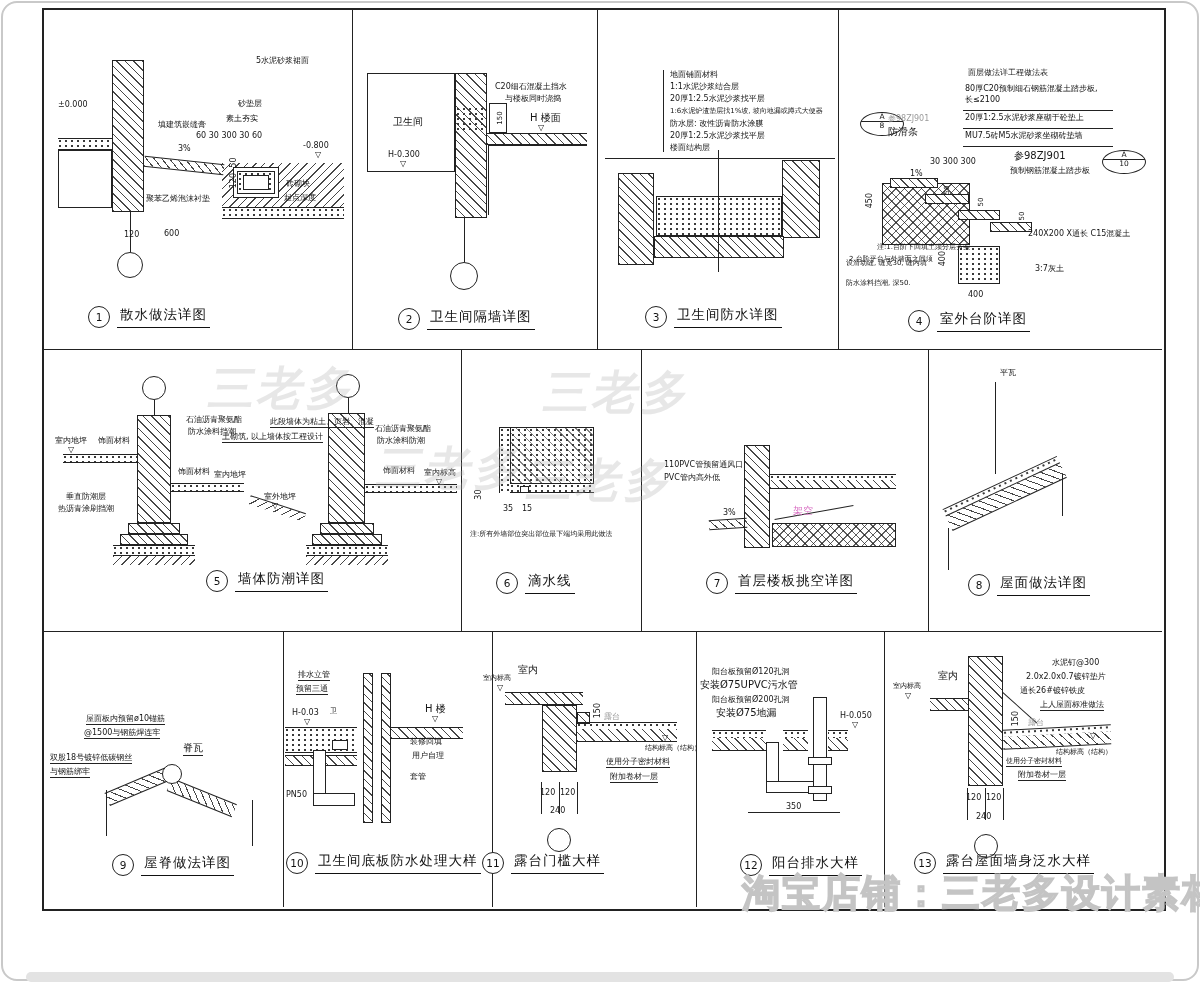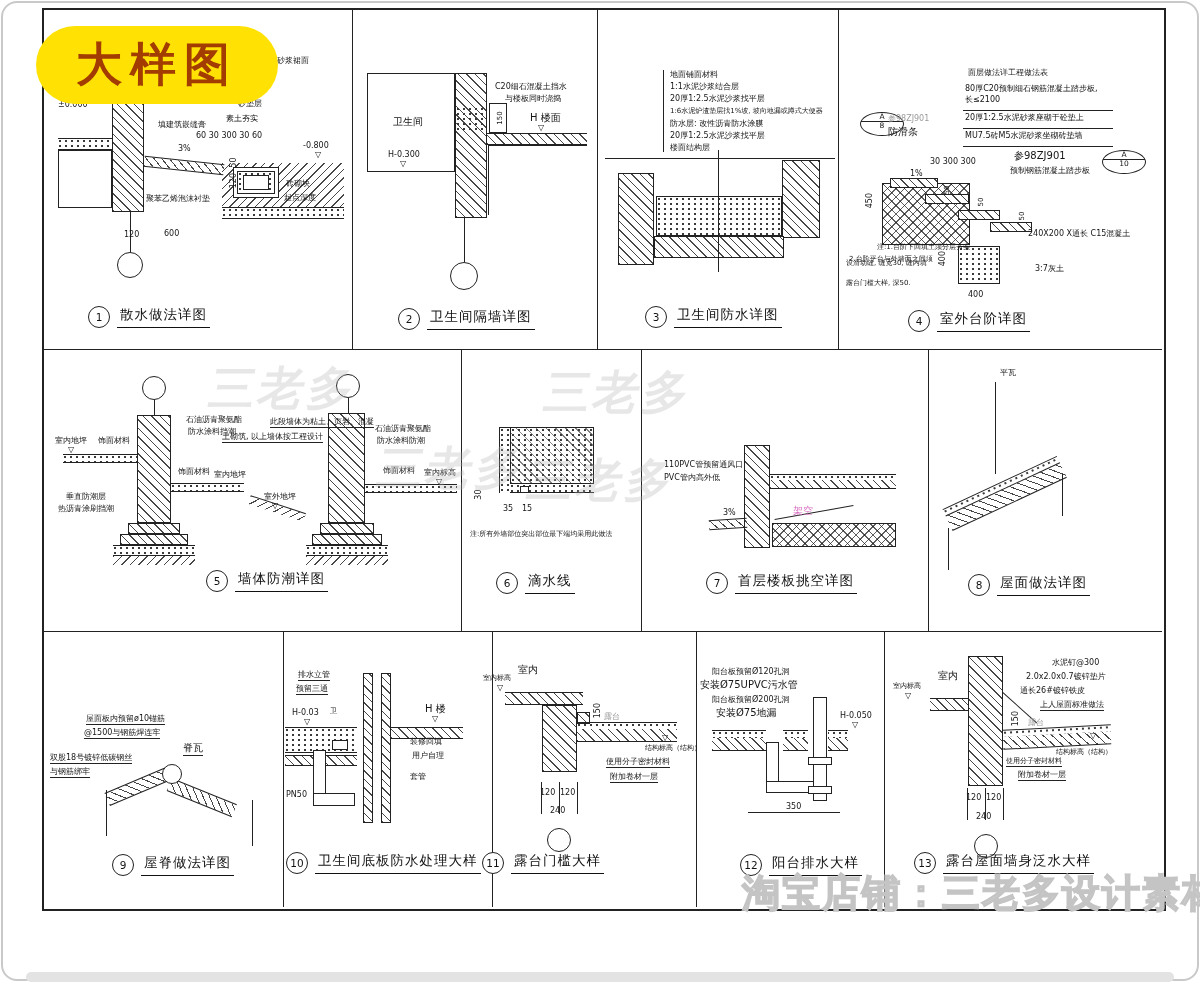--- a/index.html
+++ b/index.html
@@ -59,23 +59,20 @@
   <div class="gl" style="left:597px;top:8px;width:1px;height:341px;"></div>
   <div class="gl" style="left:838px;top:8px;width:1px;height:341px;"></div>
   <div class="gl" style="left:461px;top:349px;width:1px;height:282px;"></div>
   <div class="gl" style="left:641px;top:349px;width:1px;height:282px;"></div>
   <div class="gl" style="left:928px;top:349px;width:1px;height:282px;"></div>
   <div class="gl" style="left:283px;top:631px;width:1px;height:276px;"></div>
   <div class="gl" style="left:492px;top:631px;width:1px;height:276px;"></div>
   <div class="gl" style="left:696px;top:631px;width:1px;height:276px;"></div>
   <div class="gl" style="left:884px;top:631px;width:1px;height:276px;"></div>
 
-  <div class="badge">
-      <span>大样图</span>
-    </div>
   <div class="wm" style="left:210px;top:358px;">三老多</div>
   <div class="wm" style="left:545px;top:362px;">三老多</div>
   <div class="wm" style="left:378px;top:438px;">三老多</div>
   <div class="wm" style="left:528px;top:450px;">三老多</div>
   <div class="store">淘宝店铺：三老多设计素材基地</div>
   <div class="grayband"></div>
 
   <div class="bx hatch" style="left:112px;top:60px;width:32px;height:152px;"></div>
   <div class="bx" style="left:58px;top:150px;width:54px;height:58px;"></div>
   <div class="strip dots bt bb" style="left:58px;top:138px;width:54px;height:12px;"></div>
@@ -175,21 +172,21 @@
   <span class="t rot" style="left:862px;top:196px;">450</span>
   <span class="t rot t7" style="left:943px;top:186px;">50</span>
   <span class="t rot t7" style="left:977px;top:198px;">50</span>
   <span class="t rot t7" style="left:1018px;top:212px;">50</span>
   <span class="t rot" style="left:935px;top:254px;">400</span>
   <span class="t" style="left:1028px;top:229px;">240X200  X通长 C15混凝土</span>
   <span class="t" style="left:1035px;top:264px;">3:7灰土</span>
   <span class="t t7" style="left:843px;top:243px;margin-left:34px;">注:1.台阶下回填土须分层夯实</span>
   <span class="t t7" style="left:849px;top:255px;">2.台阶平台与外墙面之间须</span>
   <span class="t t7" style="left:846px;top:259px;">设滑动缝, 缝宽30, 缝内填</span>
-  <span class="t t7" style="left:846px;top:279px;">露台门槛大样, 深50.</span>
+  <span class="t t7" style="left:846px;top:279px;">防水涂料挡潮, 深50.</span>
   <span class="t" style="left:968px;top:290px;">400</span>
   <div class="cap" style="left:908px;top:310px;">
     <span class="cnum">4</span>
     <span class="ctitle">室外台阶详图</span>
   </div>
 
   <div class="circ" style="left:142px;top:376px;width:24px;height:24px;"></div>
   <div class="gl" style="left:154px;top:400px;width:1px;height:15px;"></div>
   <div class="bx hatch" style="left:137px;top:415px;width:34px;height:108px;"></div>
   <div class="bx hatch" style="left:128px;top:523px;width:52px;height:11px;"></div>

